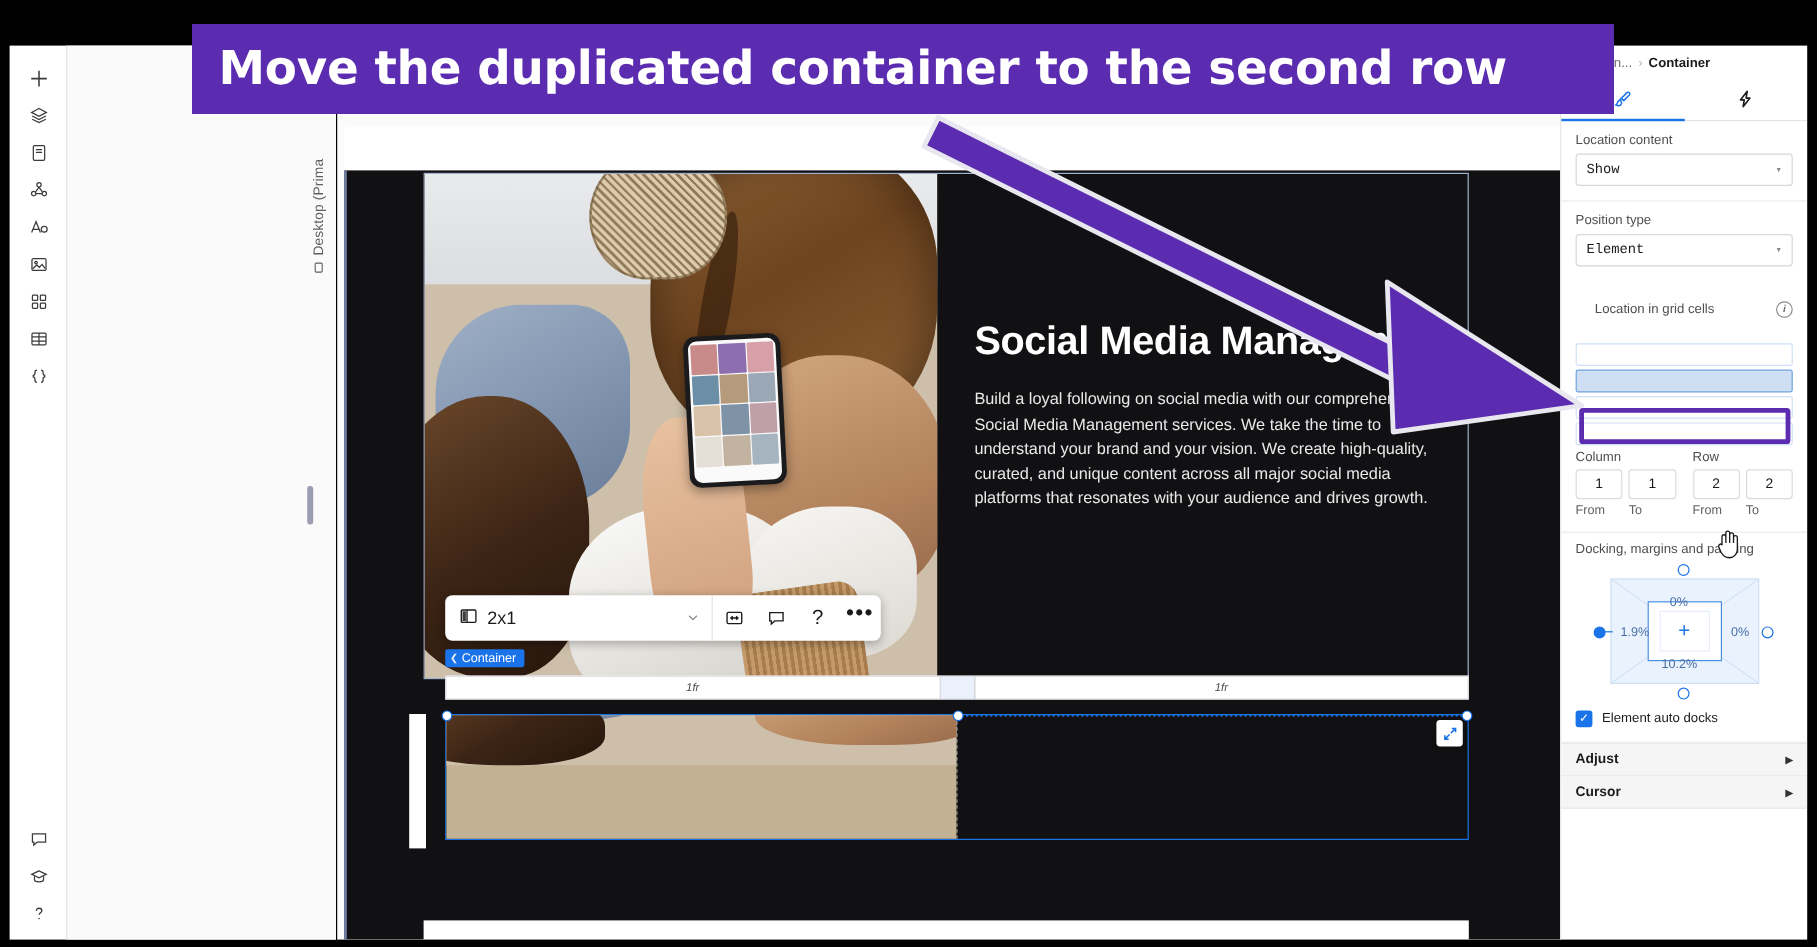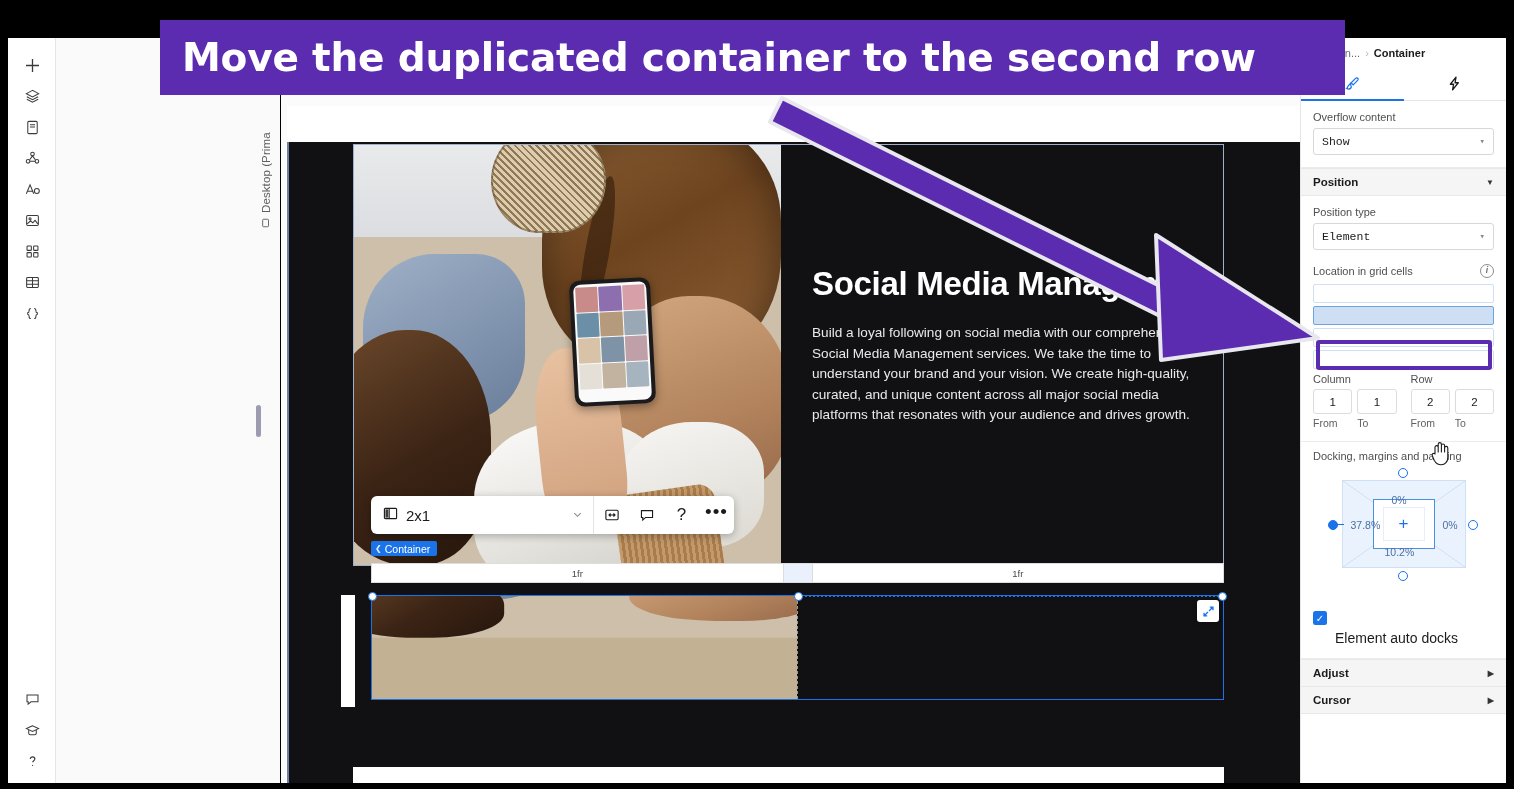--- a/index.html
+++ b/index.html
@@ -152,21 +152,21 @@
 
   .tag-container{
     position:absolute;left:90px;top:503px;height:15px;padding:0 7px 0 4px;
     background:#1a73e8;color:#fff;font-size:10.5px;border-radius:2px;
     display:flex;align-items:center;gap:3px;cursor:pointer;
   }
   .tag-chev{font-size:8px;opacity:.9;}
 
   
   .ruler{
-    position:absolute;left:90px;top:525px;right:76px;height:20px;display:flex;gap:0;
+    position:absolute;left:90px;top:525px;right:76px;height:20px;display:flex;gap:0;font-style:italic;
   }
   .ruler-cell{
     flex:1;background:#fff;border:1px solid #dcdde0;box-sizing:border-box;
     display:flex;align-items:center;justify-content:center;font-size:9.5px;color:#4a4a4a;cursor:pointer;
   }
   .ruler-gap{width:28px;background:#eaf1fd;border-top:1px solid #dcdde0;border-bottom:1px solid #dcdde0;box-sizing:border-box;}
 
   
   .row2{
     position:absolute;left:90px;top:557px;right:76px;height:105px;
@@ -255,21 +255,21 @@
   .dock-plus{position:absolute;left:50%;top:50%;transform:translate(-50%,-50%);color:#1a73e8;font-size:17px;font-weight:400;}
   .dv{position:absolute;font-size:10.5px;color:#4a6fa5;}
   .dnode{position:absolute;width:8px;height:8px;border:1.4px solid #1a73e8;border-radius:50%;background:#fff;cursor:pointer;}
   .dnode.filled{background:#1a73e8;}
   .dline{position:absolute;background:#1a73e8;height:1.4px;}
   .check-row{display:flex;align-items:center;gap:8px;margin-top:12px;}
   .cbox{
     width:14px;height:14px;border-radius:2.5px;background:#1a73e8;color:#fff;font-size:10px;
     display:flex;align-items:center;justify-content:center;cursor:pointer;
   }
-  .check-lbl{font-size:14px;color:#1b1b1b;margin-top:40px;}
+  .check-lbl{font-size:11px;color:#1b1b1b;}
 
   
   .ann-banner{
     position:absolute;left:160px;top:20px;width:1185px;height:75px;background:#5b2bb0;
     display:flex;align-items:center;padding-left:22px;box-sizing:border-box;z-index:60;
   }
   .ann-text{
     color:#fff;font-size:39px;font-weight:700;letter-spacing:-.2px;
     font-family:"DejaVu Sans",sans-serif;white-space:nowrap;
   }
@@ -524,43 +524,39 @@
       <div class="tab">
         <span>
           <svg width="17" height="17" viewBox="0 0 18 18" fill="none" stroke="#1b1b1b" stroke-width="1.4" stroke-linejoin="round">
               <path d="M10.6 2.2 4.6 9.8h3.4l-1 6 6-7.6H9.6z"></path>
             </svg>
         </span>
       </div>
     </div>
 
     <div class="sec">
-      <div class="lbl">Overflow content</div>
+      <div class="lbl">Location content</div>
       <div class="select">
         <span>Show</span>
         <span class="chev">▾</span>
       </div>
     </div>
 
-    <div class="sec-head">
-      <span>Position</span>
-      <span class="tri">▼</span>
-    </div>
 
     <div class="sec" style="border-bottom:none;padding-bottom:4px;">
       <div class="lbl">Position type</div>
       <div class="select">
         <span>Element</span>
         <span class="chev">▾</span>
       </div>
     </div>
 
     <div class="sec" style="padding-top:10px;">
       <div class="lbl-row">
-        <span class="lbl" style="margin:0;">Location in grid cells</span>
+        <span class="lbl" style="margin:16px;">Location in grid cells</span>
         <span class="info-i">i</span>
       </div>
       <div class="gridcells">
         <div class="gc"></div>
         <div class="gc sel"></div>
         <div class="gc"></div>
         <div class="gc"></div>
       </div>
 
       <div class="colrow">
@@ -597,21 +593,21 @@
       <div class="dock-title">Docking, margins and padding</div>
       <div class="dock-wrap">
         <div class="dock-outer"></div>
         <div class="dock-inner">
           <div class="dock-inner2"></div>
           <div class="dock-plus">+</div>
         </div>
         <div class="dv" style="left:62px;top:24px;">0%</div>
         <div class="dv" style="left:113px;top:49px;">0%</div>
         <div class="dv" style="left:55px;top:76px;">10.2%</div>
-        <div class="dv" style="left:21px;top:49px;">37.8%</div>
+        <div class="dv" style="left:21px;top:49px;">1.9%</div>
         <div class="dnode" style="left:68px;top:-2px;"></div>
         <div class="dnode filled" style="left:-2px;top:50px;"></div>
         <div class="dline" style="left:6px;top:53.5px;width:8px;"></div>
         <div class="dnode" style="left:138px;top:50px;"></div>
         <div class="dnode" style="left:68px;top:101px;"></div>
       </div>
       <div class="check-row">
         <span class="cbox">✓</span>
         <span class="check-lbl">Element auto docks</span>
       </div>

